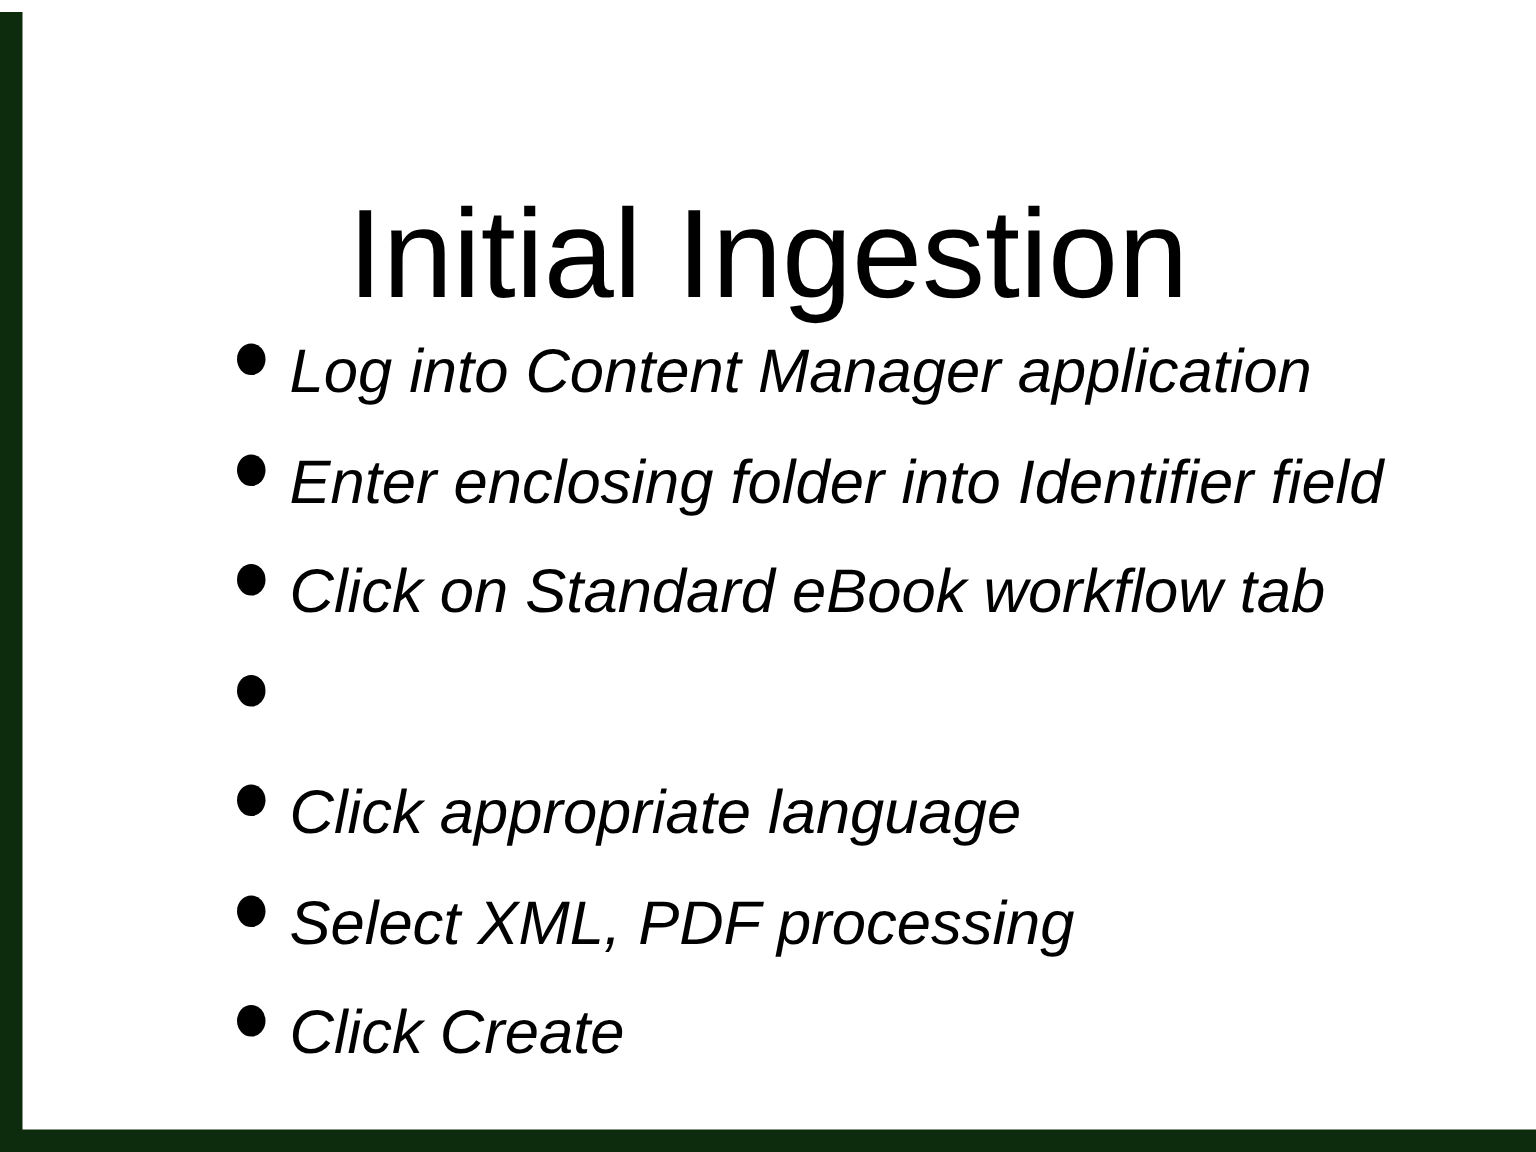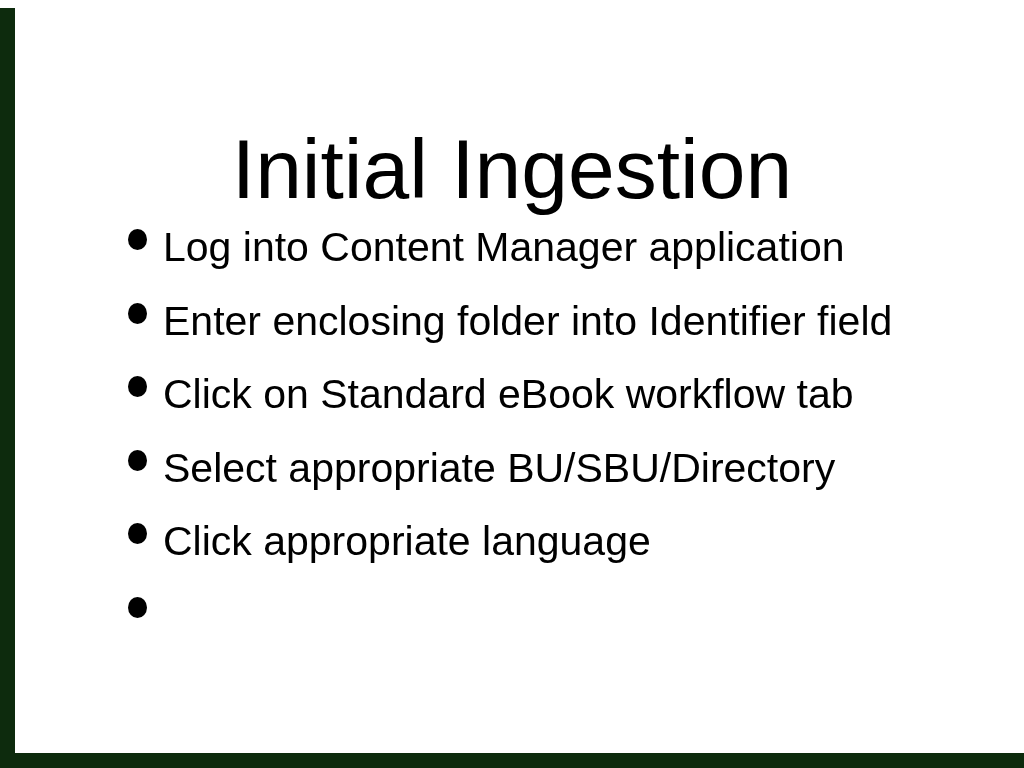--- a/index.html
+++ b/index.html
@@ -40,25 +40,26 @@
     text-align: center;
     font-size: 84px;
     line-height: 1;
     font-weight: 400;
     color: var(--fg, #000000);
     letter-spacing: 0px;
     white-space: nowrap;
   }
   .bullet-list {
     position: absolute;
-    left: 128px;
+    left: 158px;
     top: 227px;
     margin: 0;
     padding: 0;
     list-style: none;
+    font-style: italic;
   }
   .bullet-item {
     position: relative;
     height: 73.5px;
     padding-left: 35px;
     box-sizing: border-box;
   }
   .bullet-dot {
     position: absolute;
     left: 0;
@@ -95,24 +96,28 @@
     <li class="bullet-item">
       <span class="bullet-dot"></span>
       <span class="bullet-text">Enter enclosing folder into Identifier field</span>
     </li>
     <li class="bullet-item">
       <span class="bullet-dot"></span>
       <span class="bullet-text">Click on Standard eBook workflow tab</span>
     </li>
     <li class="bullet-item">
       <span class="bullet-dot"></span>
-      <span class="bullet-text">Select appropriate BU/SBU/Directory</span>
     </li>
     <li class="bullet-item">
       <span class="bullet-dot"></span>
       <span class="bullet-text">Click appropriate language</span>
     </li>
     <li class="bullet-item">
       <span class="bullet-dot"></span>
+      <span class="bullet-text">Select XML, PDF processing</span>
+    </li>
+    <li class="bullet-item">
+      <span class="bullet-dot"></span>
+      <span class="bullet-text">Click Create</span>
     </li>
   </ul>
 
 </div>
 
 </body></html>

